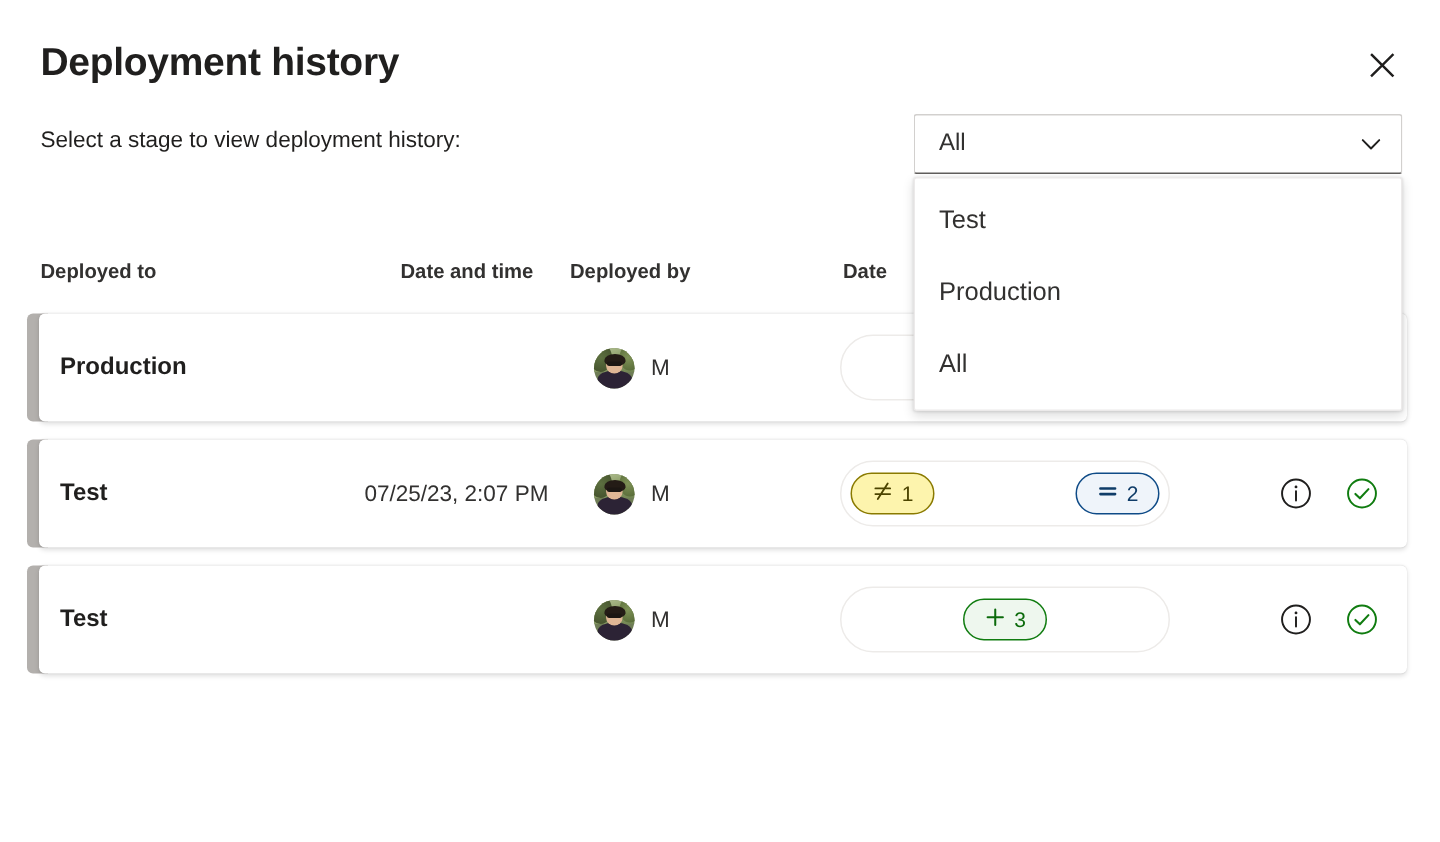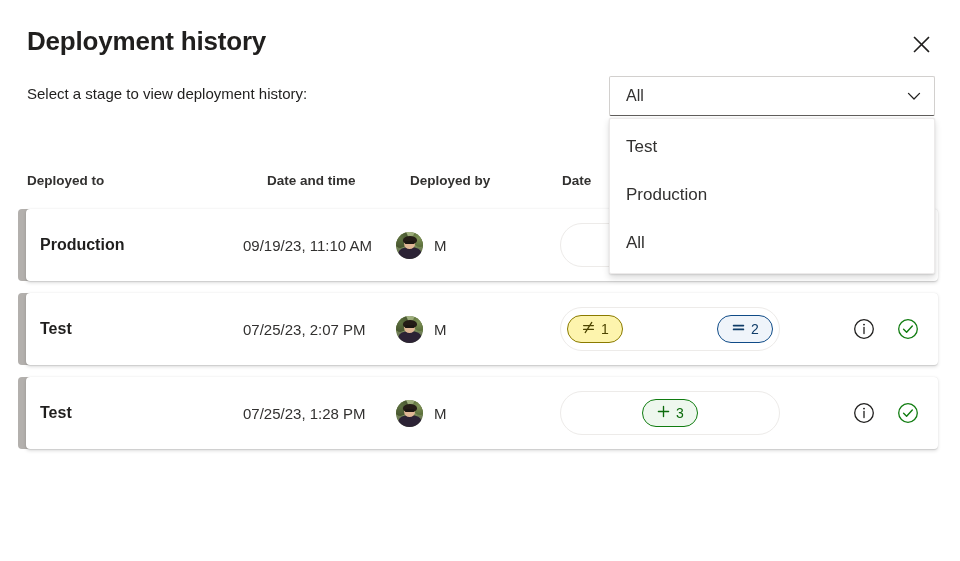--- a/index.html
+++ b/index.html
@@ -114,21 +114,21 @@
   }
   .th {
     position: absolute;
     font-size: 13.5px;
     font-weight: 600;
     color: #323130;
     white-space: nowrap;
   }
   .th-deployed-to { left: 27px; }
   .th-date        { left: 243px; margin-left: 24px; }
-  .th-deployed-by { left: 410px; }
+  .th-deployed-by { left: 380px; }
   .th-items       { left: 562px; }
 
   .rows {
     position: absolute;
     left: 0;
     top: 209px;
     width: 960px;
   }
   .row {
     position: relative;
@@ -333,21 +333,20 @@
   <div class="th th-deployed-by">Deployed by</div>
   <div class="th th-items">Date</div>
 </div>
 
 <div class="rows">
 
   <div class="row">
     <div class="row-accent"></div>
     <div class="row-card">
       <div class="cell cell-stage">Production</div>
-      <div class="cell cell-date">09/19/23, 11:10 AM</div>
       <div class="cell cell-user">
         <span class="avatar">
           <span class="sky"></span>
             <span class="foliage"></span>
             <span class="foliage2"></span>
           <span class="body"></span>
             <span class="head"></span>
             <span class="hair"></span>
             <span class="glasses"></span>
         </span>
@@ -422,21 +421,20 @@
           </svg>
         </span>
       </div>
     </div>
   </div>
 
   <div class="row">
     <div class="row-accent"></div>
     <div class="row-card">
       <div class="cell cell-stage">Test</div>
-      <div class="cell cell-date">07/25/23, 1:28 PM</div>
       <div class="cell cell-user">
         <span class="avatar">
           <span class="sky"></span>
             <span class="foliage"></span>
             <span class="foliage2"></span>
           <span class="body"></span>
             <span class="head"></span>
             <span class="hair"></span>
             <span class="glasses"></span>
         </span>

